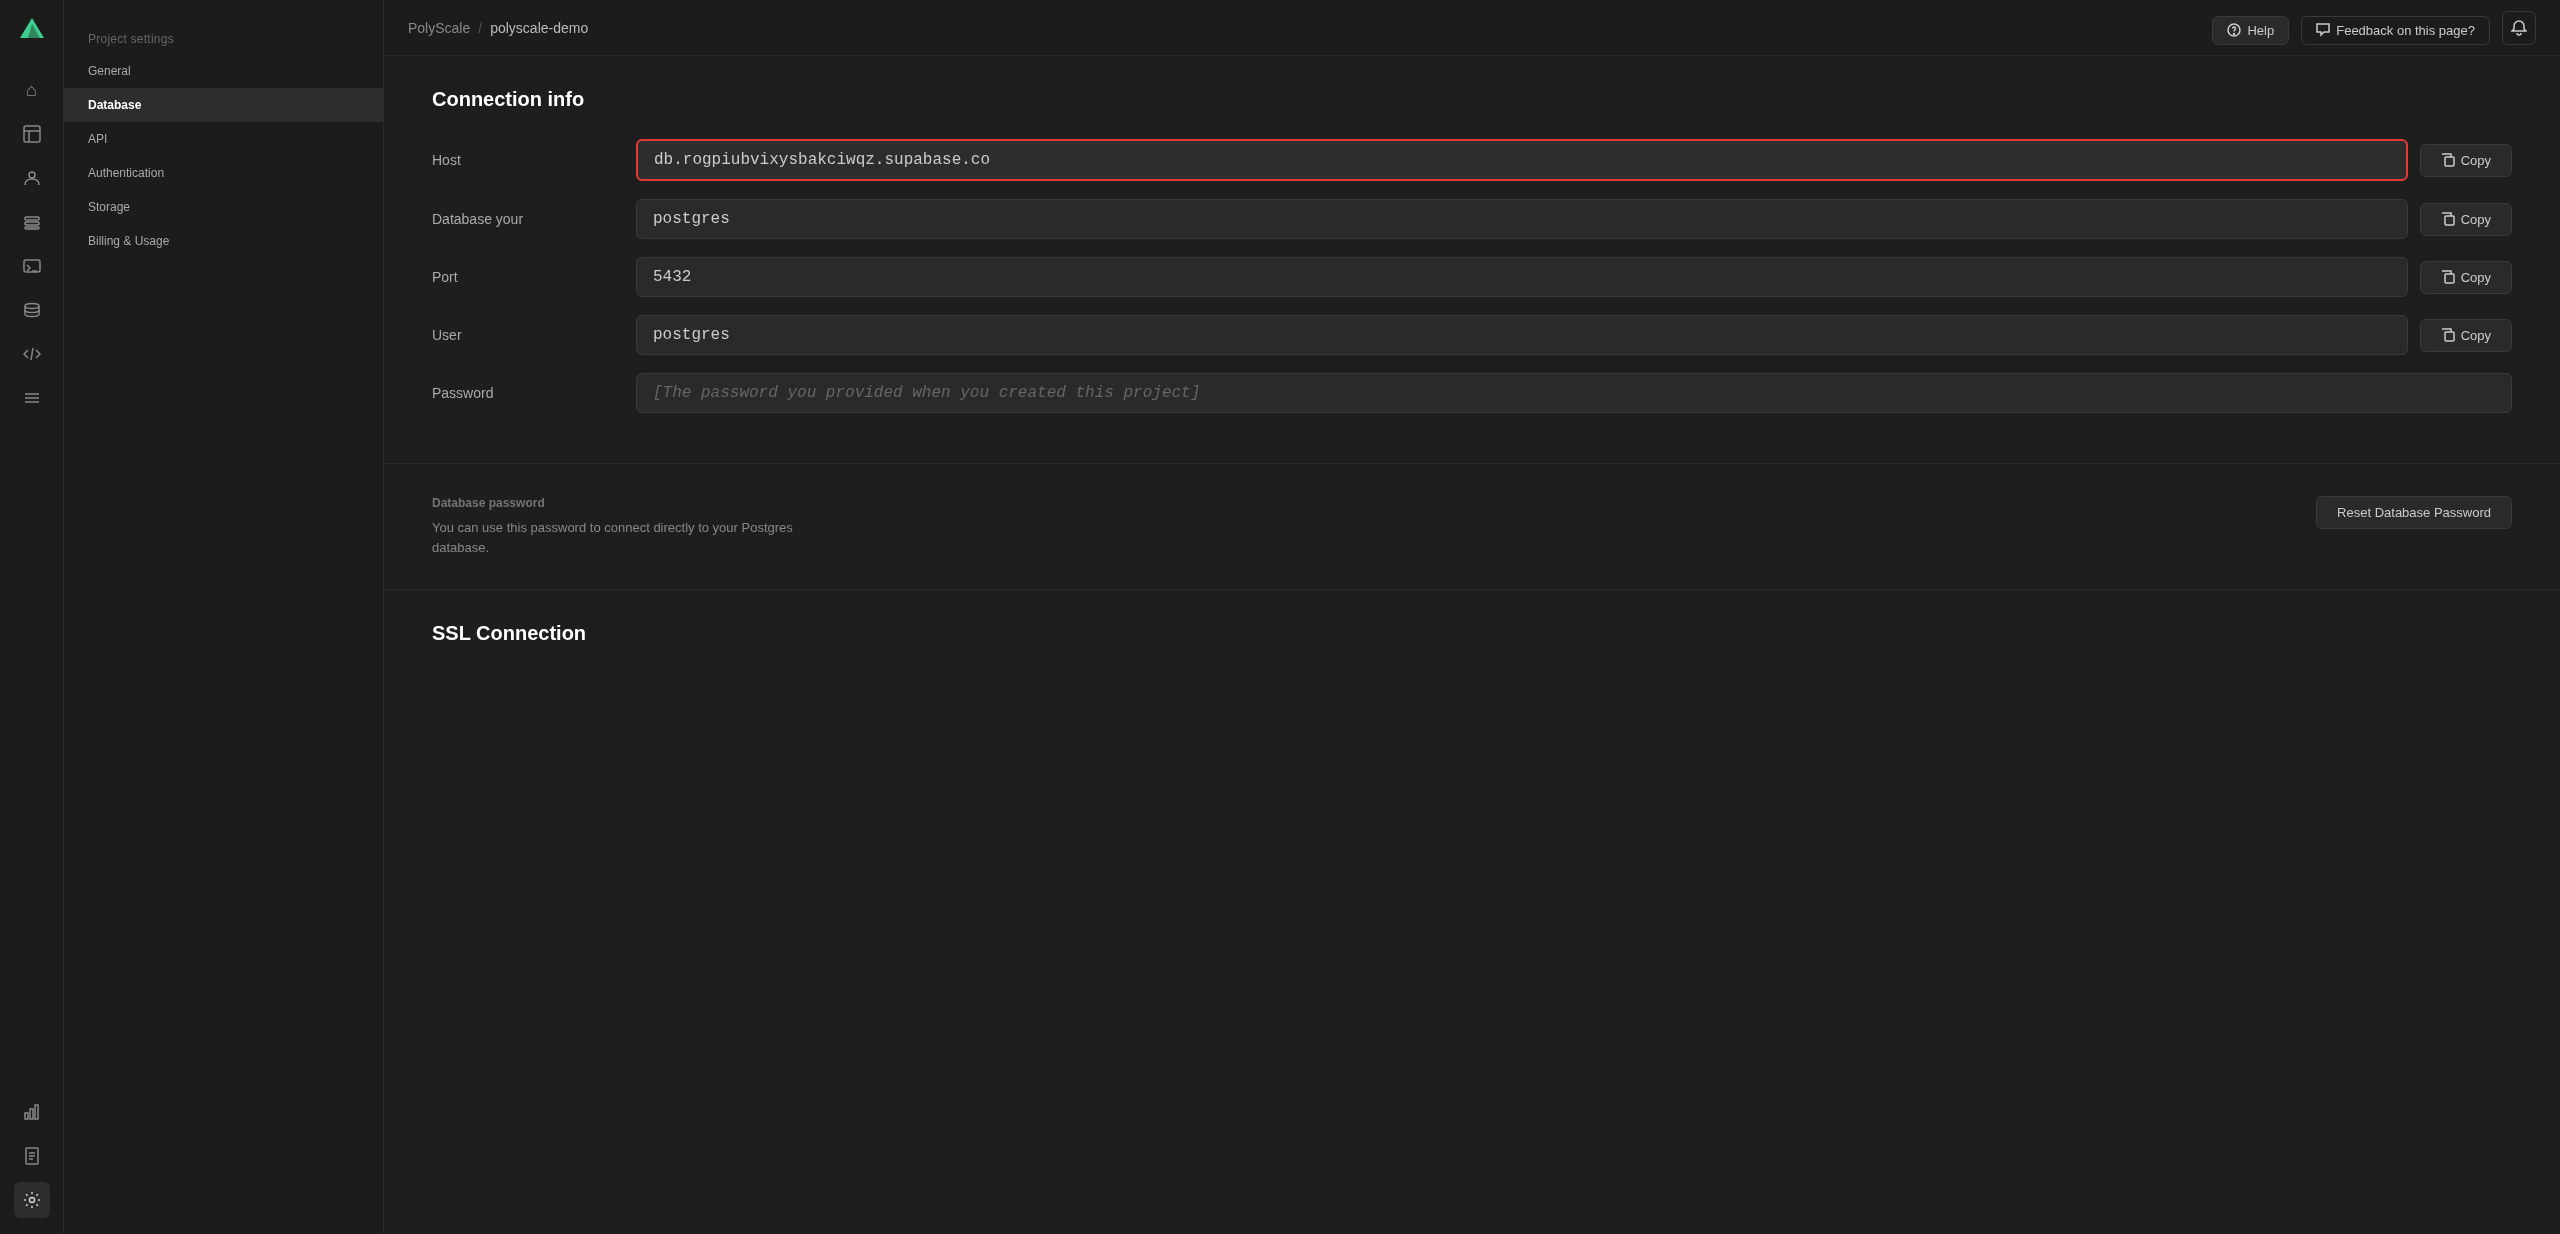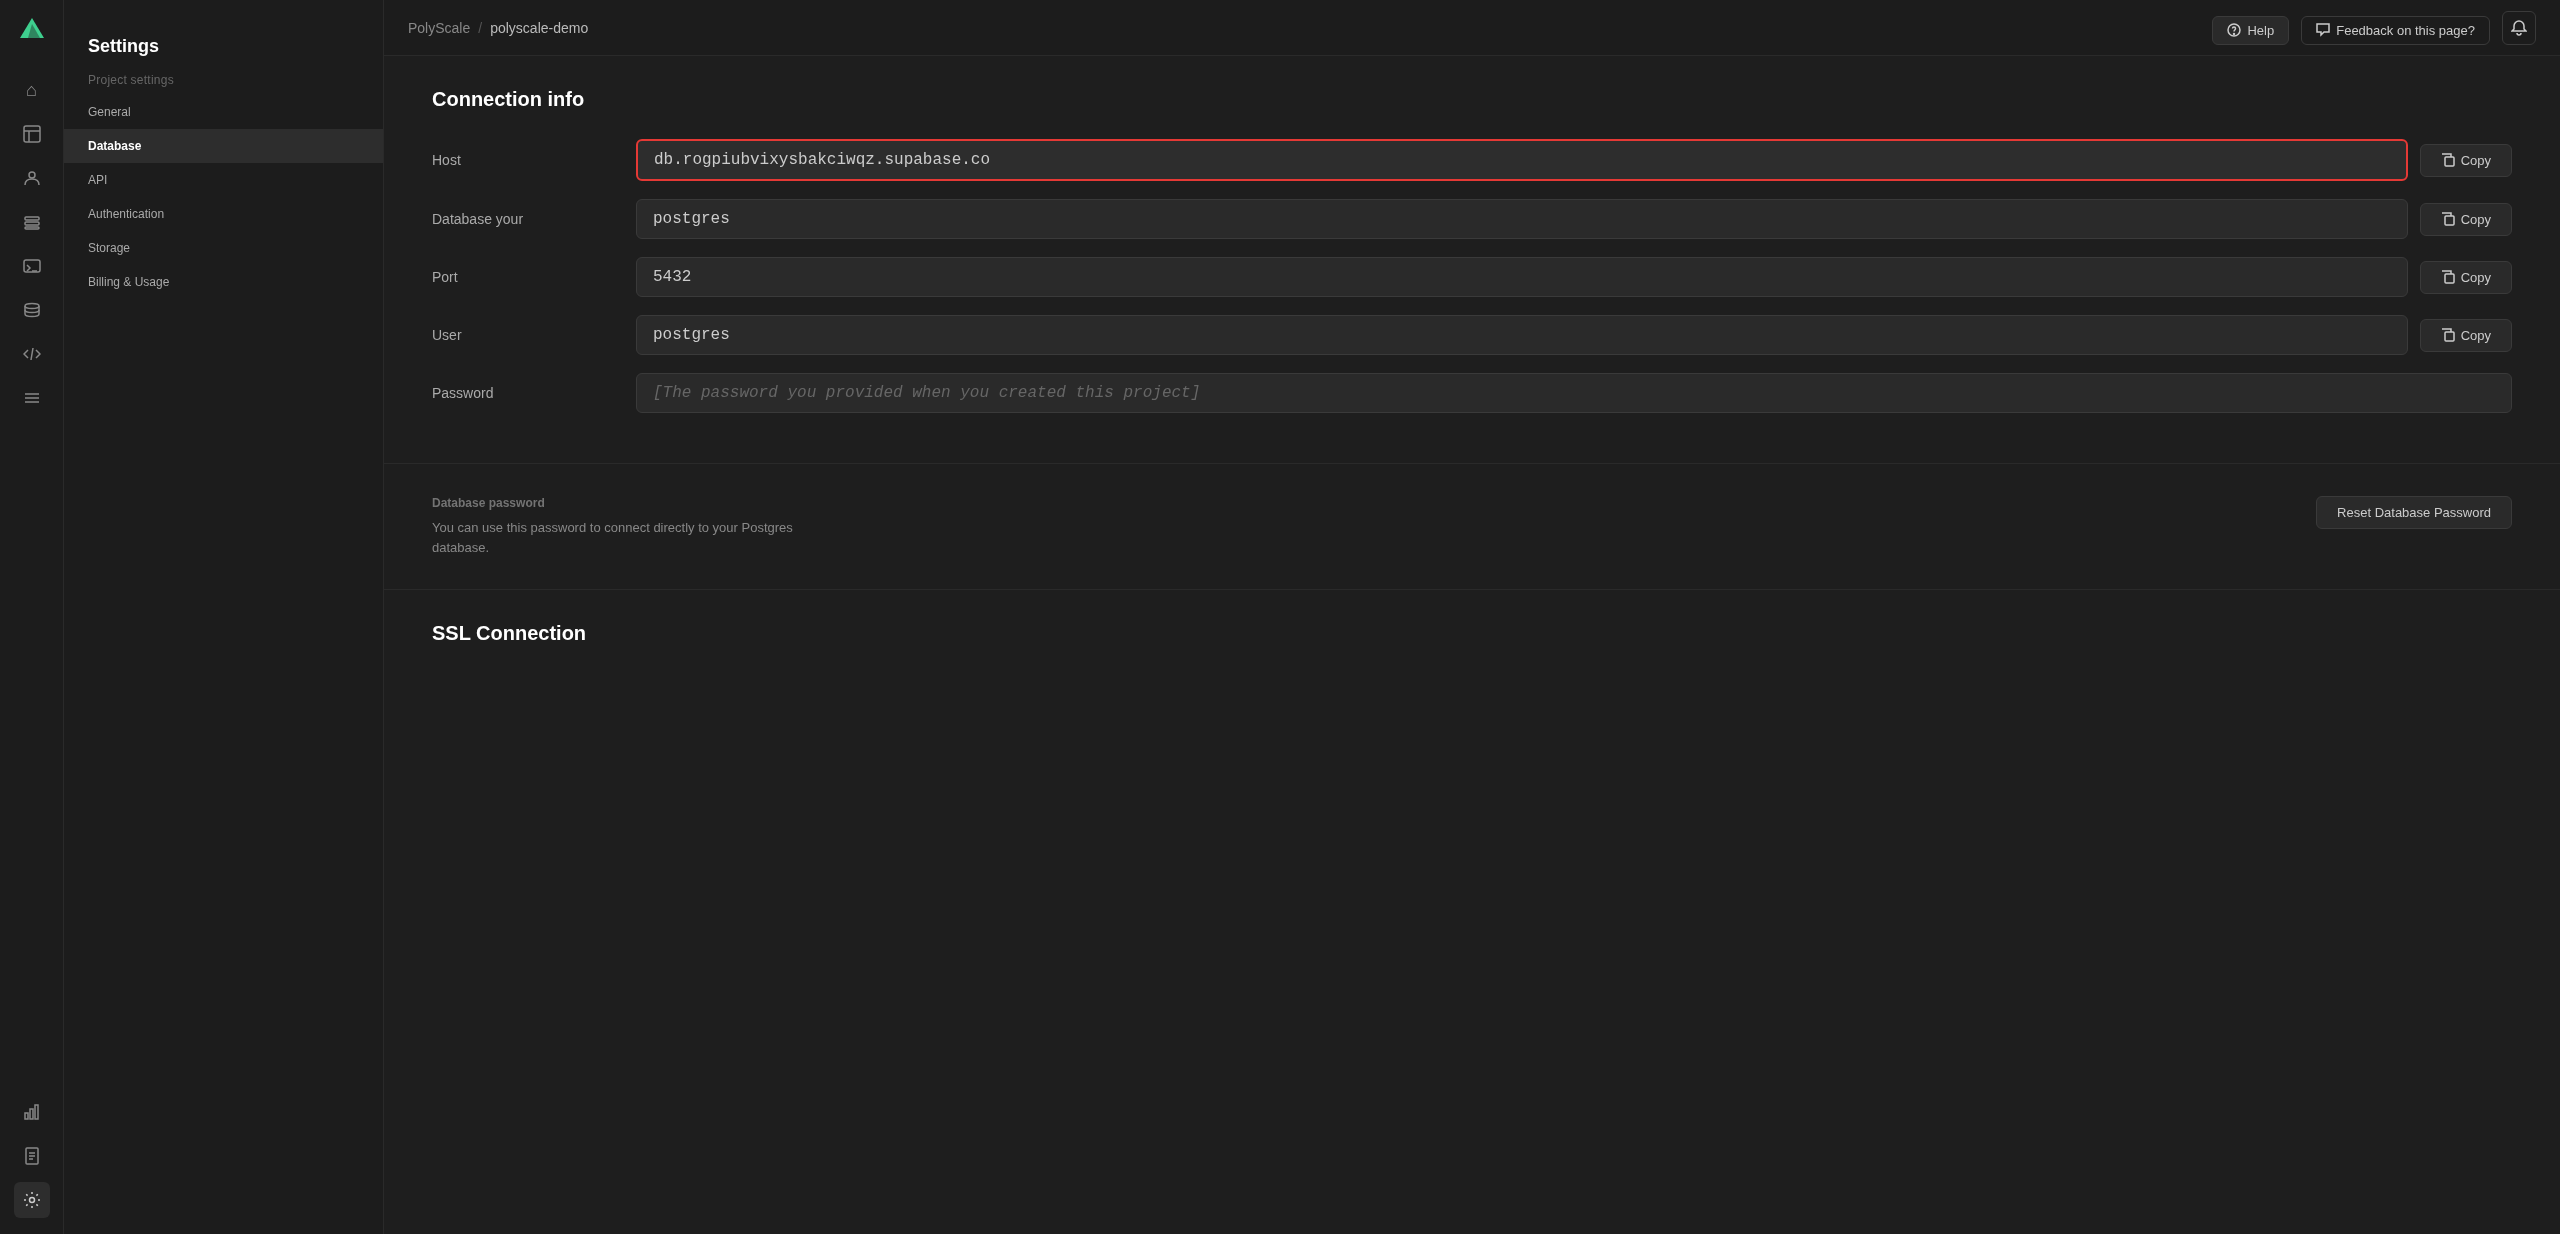--- a/index.html
+++ b/index.html
@@ -340,23 +340,20 @@
   </div>
   <div class="rail-icon active">
     <svg width="18" height="18" viewBox="0 0 18 18" fill="none" stroke="#ccc" stroke-width="1.5">
       <circle cx="9" cy="9" r="2.5"></circle>
       <path d="M9 1v2M9 15v2M1 9h2M15 9h2M3.2 3.2l1.4 1.4M13.4 13.4l1.4 1.4M3.2 14.8l1.4-1.4M13.4 4.6l1.4-1.4"></path>
     </svg>
   </div>
 </div>
 
 <div class="sidebar">
-  <div class="sidebar-heading">
-    <span>Settings</span>
-  </div>
   <div class="sidebar-section-label">Project settings</div>
   <div class="sidebar-item">
     <span>General</span>
   </div>
   <div class="sidebar-item active">
     <span>Database</span>
   </div>
   <div class="sidebar-item">
     <span>API</span>
   </div>

